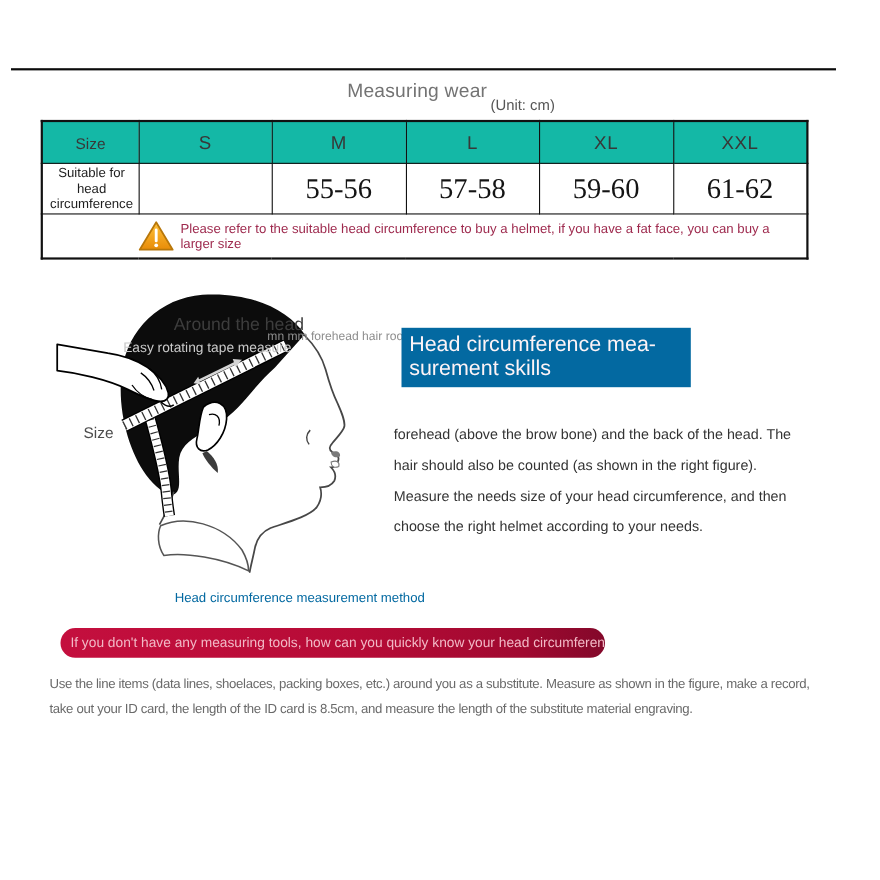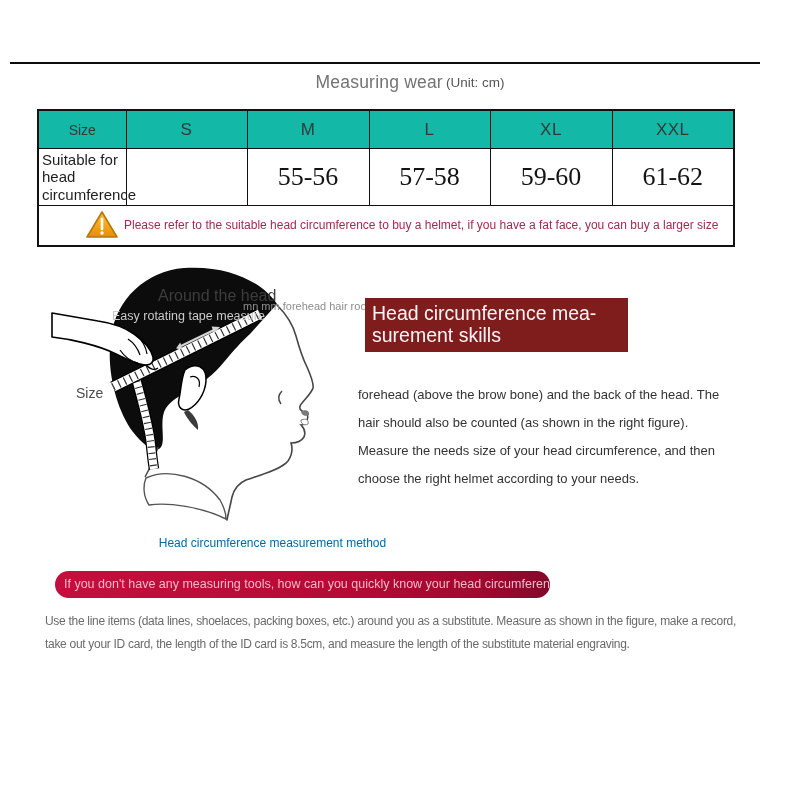--- a/index.html
+++ b/index.html
@@ -5,48 +5,48 @@
   html,body{margin:0;padding:0;background:#fff;}
   body{width:800px;height:800px;position:relative;overflow:hidden;
        font-family:"Liberation Sans",sans-serif;}
   .abs{position:absolute;}
 
   
   .top-rule{left:10px;top:62px;width:750px;height:2px;background:#0b0b0b;}
   .title-row{left:0;top:72px;width:800px;display:flex;justify-content:center;
              align-items:flex-start;gap:3px;transform:translateX(10px);}
   .title-main{font-size:17.5px;color:#737373;letter-spacing:.2px;}
-  .title-unit{font-size:13.5px;color:#565656;margin-top:3px;}
+  .title-unit{font-size:13.5px;color:#565656;margin-top:16px;}
 
   
   table.size-table{left:37px;top:109px;width:696px;position:absolute;
     border-collapse:collapse;table-layout:fixed;border:2px solid #111;}
   .size-table th,.size-table td{border:1px solid #111;}
   .size-table th{background:#14b8a6;height:35px;font-weight:400;color:#383838;}
   th.hdr-size{font-size:14px;}
   th.hdr-letter{font-size:17px;letter-spacing:.5px;}
-  td.rowlabel{font-size:15px;color:#1e1e1e;line-height:1.15;padding:2px 1px 2px 3px;}
+  td.rowlabel{font-size:12px;color:#1e1e1e;line-height:1.15;padding:2px 1px 2px 3px;text-align:center;}
   td.value{height:38px;font-family:"Liberation Serif",serif;font-size:26px;
            text-align:center;color:#141414;}
   td.warning-cell{height:39px;padding:0;}
-  .warning-inner{display:flex;align-items:center;gap:5px;padding-left:46px;}
+  .warning-inner{display:flex;align-items:center;gap:5px;padding-left:46px;margin-left:40px;}
   .warning-text{font-size:12px;line-height:1.1;width:600px;}
 
   
   .illustration{left:50px;top:255px;width:330px;height:285px;}
   .illustration svg{position:absolute;left:0;top:0;}
   .fig-label{position:absolute;white-space:nowrap;}
   .lbl-around{left:108px;top:32px;font-size:16px;color:#3d3d3d;}
   .lbl-easy{left:62px;top:54px;font-size:12.5px;color:#c9c9c9;}
   .lbl-forehead{left:193px;top:45px;font-size:11px;color:#8d8d8d;}
   .lbl-bulge{left:26px;top:130px;font-size:14px;color:#4c4c4c;}
   .fig-caption{left:50px;top:536px;width:445px;text-align:center;font-size:12px;}
 
   
-  .skills-banner{left:365px;top:298px;width:263px;height:54px;background:#7f1d1d;
+  .skills-banner{left:365px;top:298px;width:263px;height:54px;background:#0369a1;
     color:#fdf3f6;font-size:19.5px;line-height:22px;padding:4px 0 0 7px;
     box-sizing:border-box;}
   .skills-banner div{white-space:nowrap;}
   .skills-body{left:358px;top:381px;width:365px;}
   .skills-body div{font-size:13px;color:#333;line-height:28px;white-space:nowrap;}
 
   
   .pill{left:55px;top:571px;width:495px;height:27px;border-radius:14px;
     background:linear-gradient(90deg,#c40f3e 0%,#b60b36 55%,#a00930 85%,#83082a 100%);
     color:#f2b9c6;font-size:12.5px;line-height:26px;padding-left:9px;

